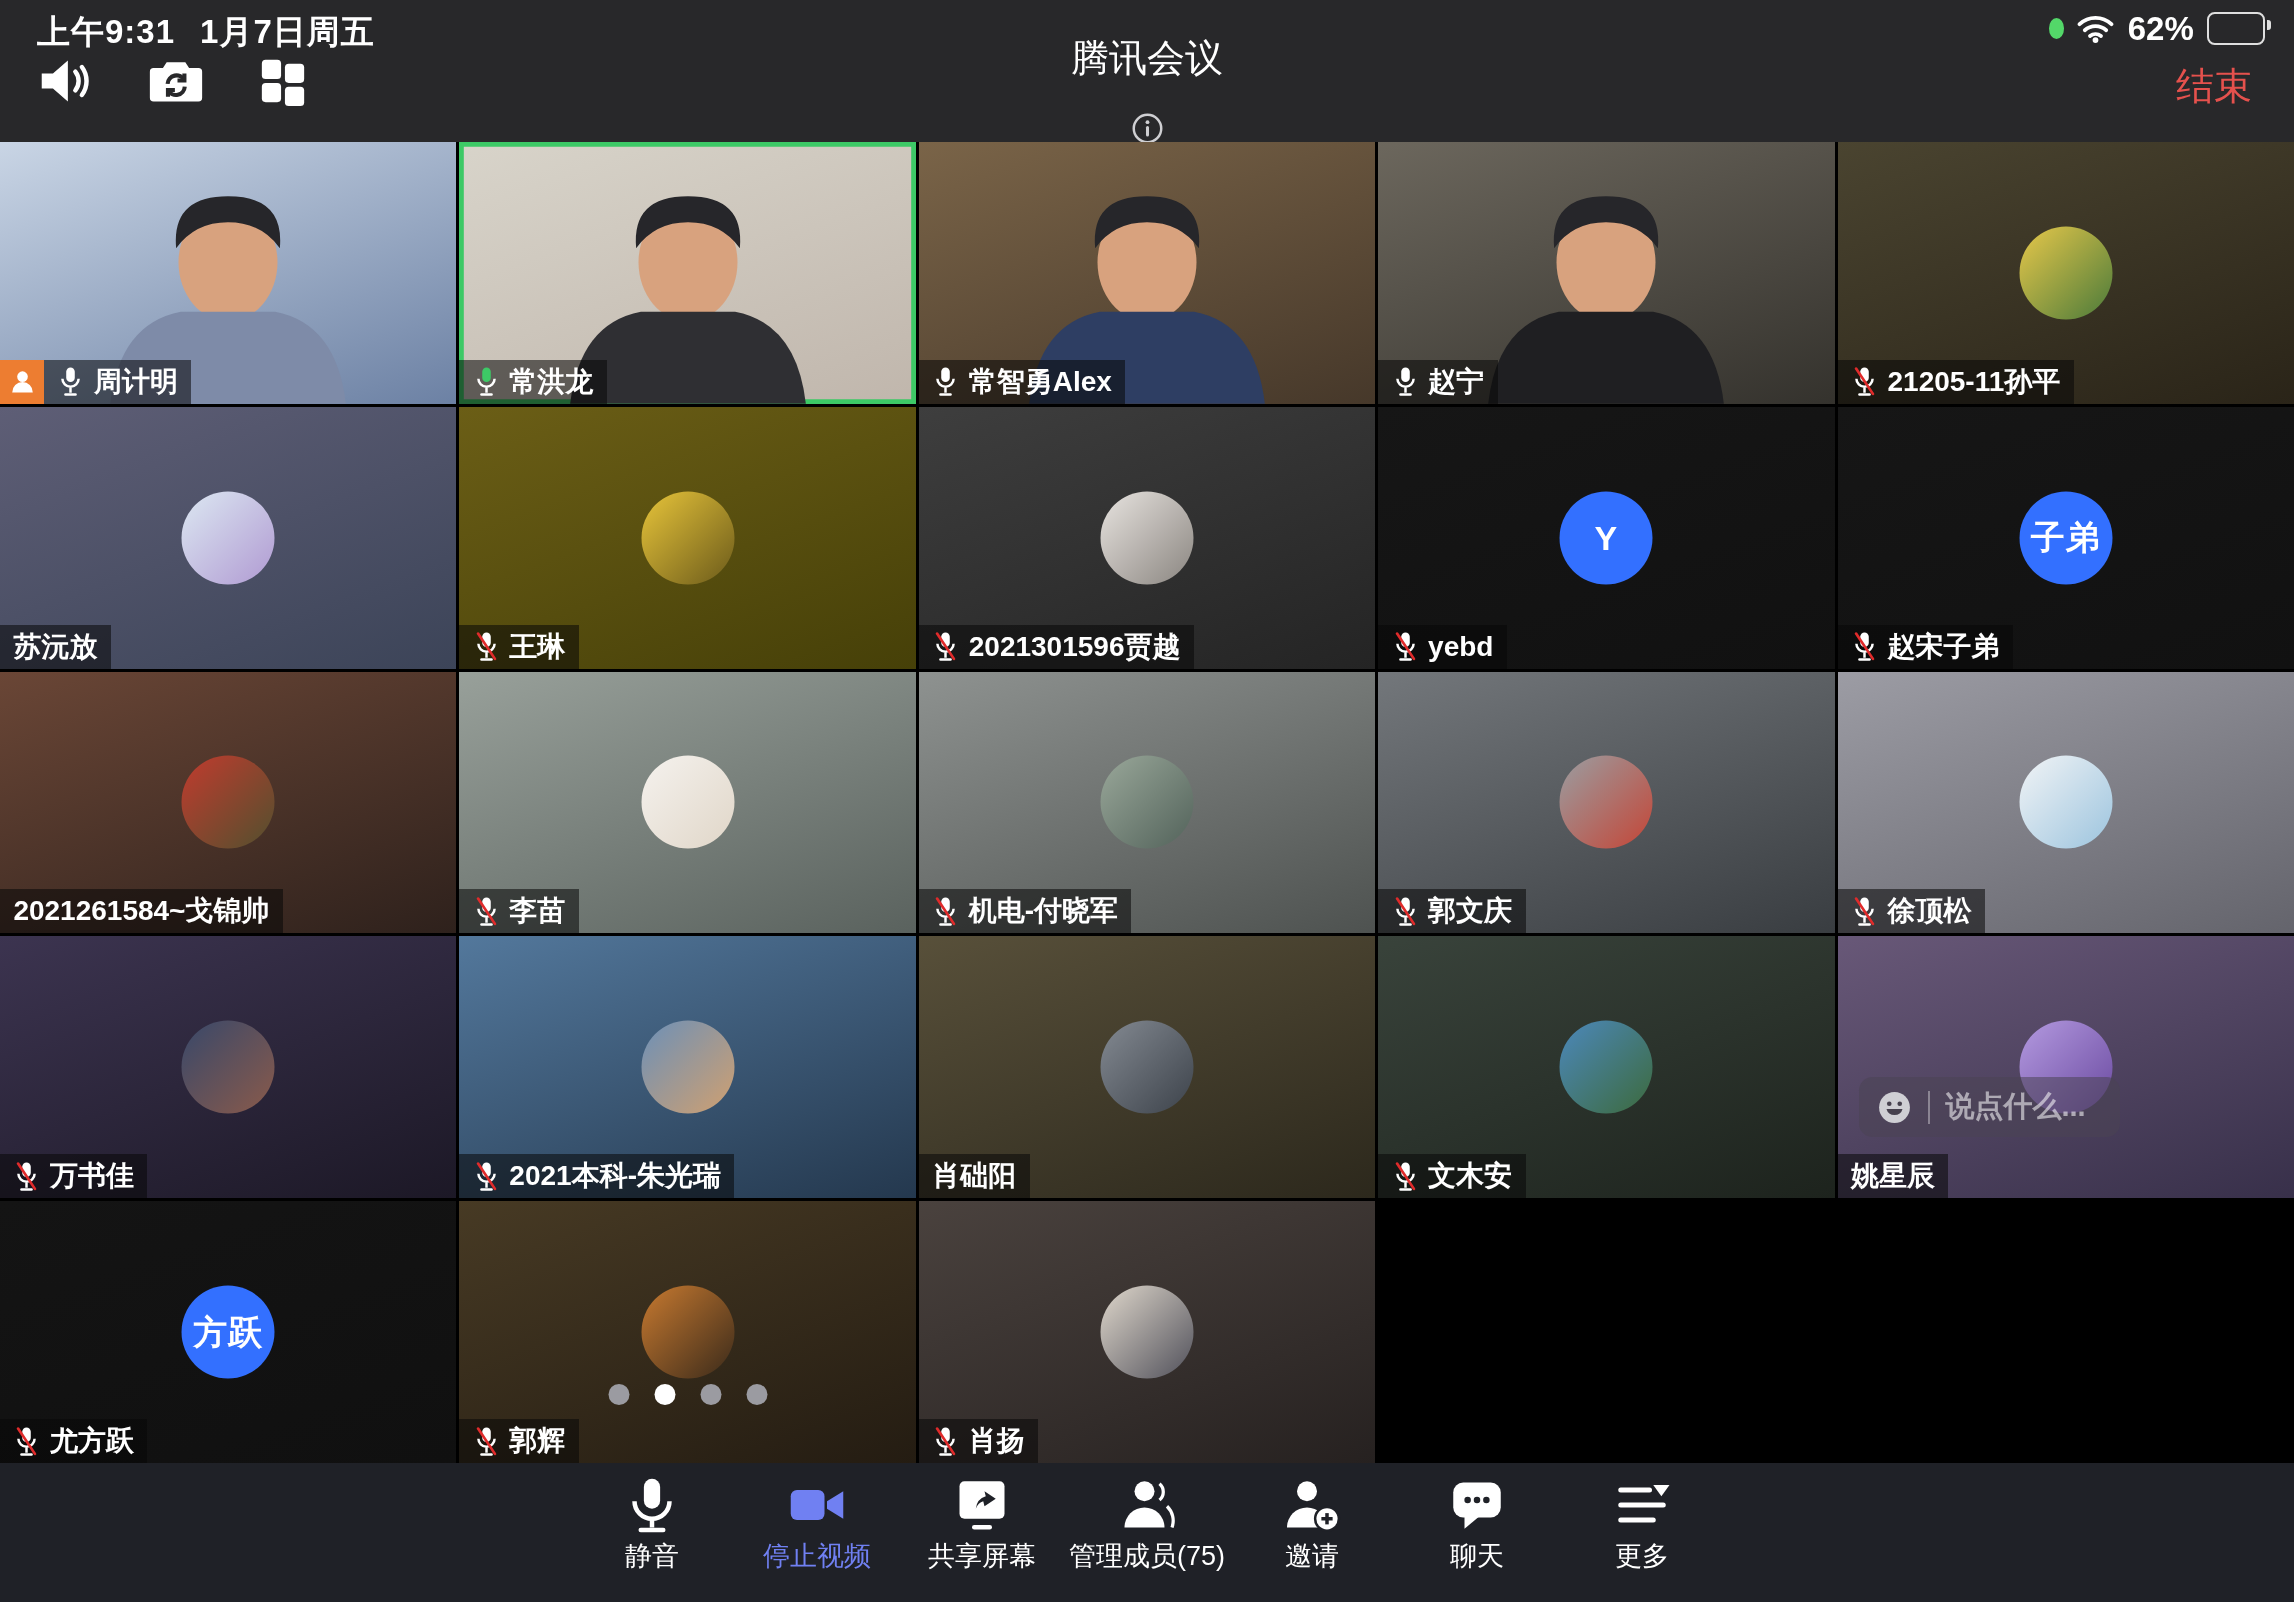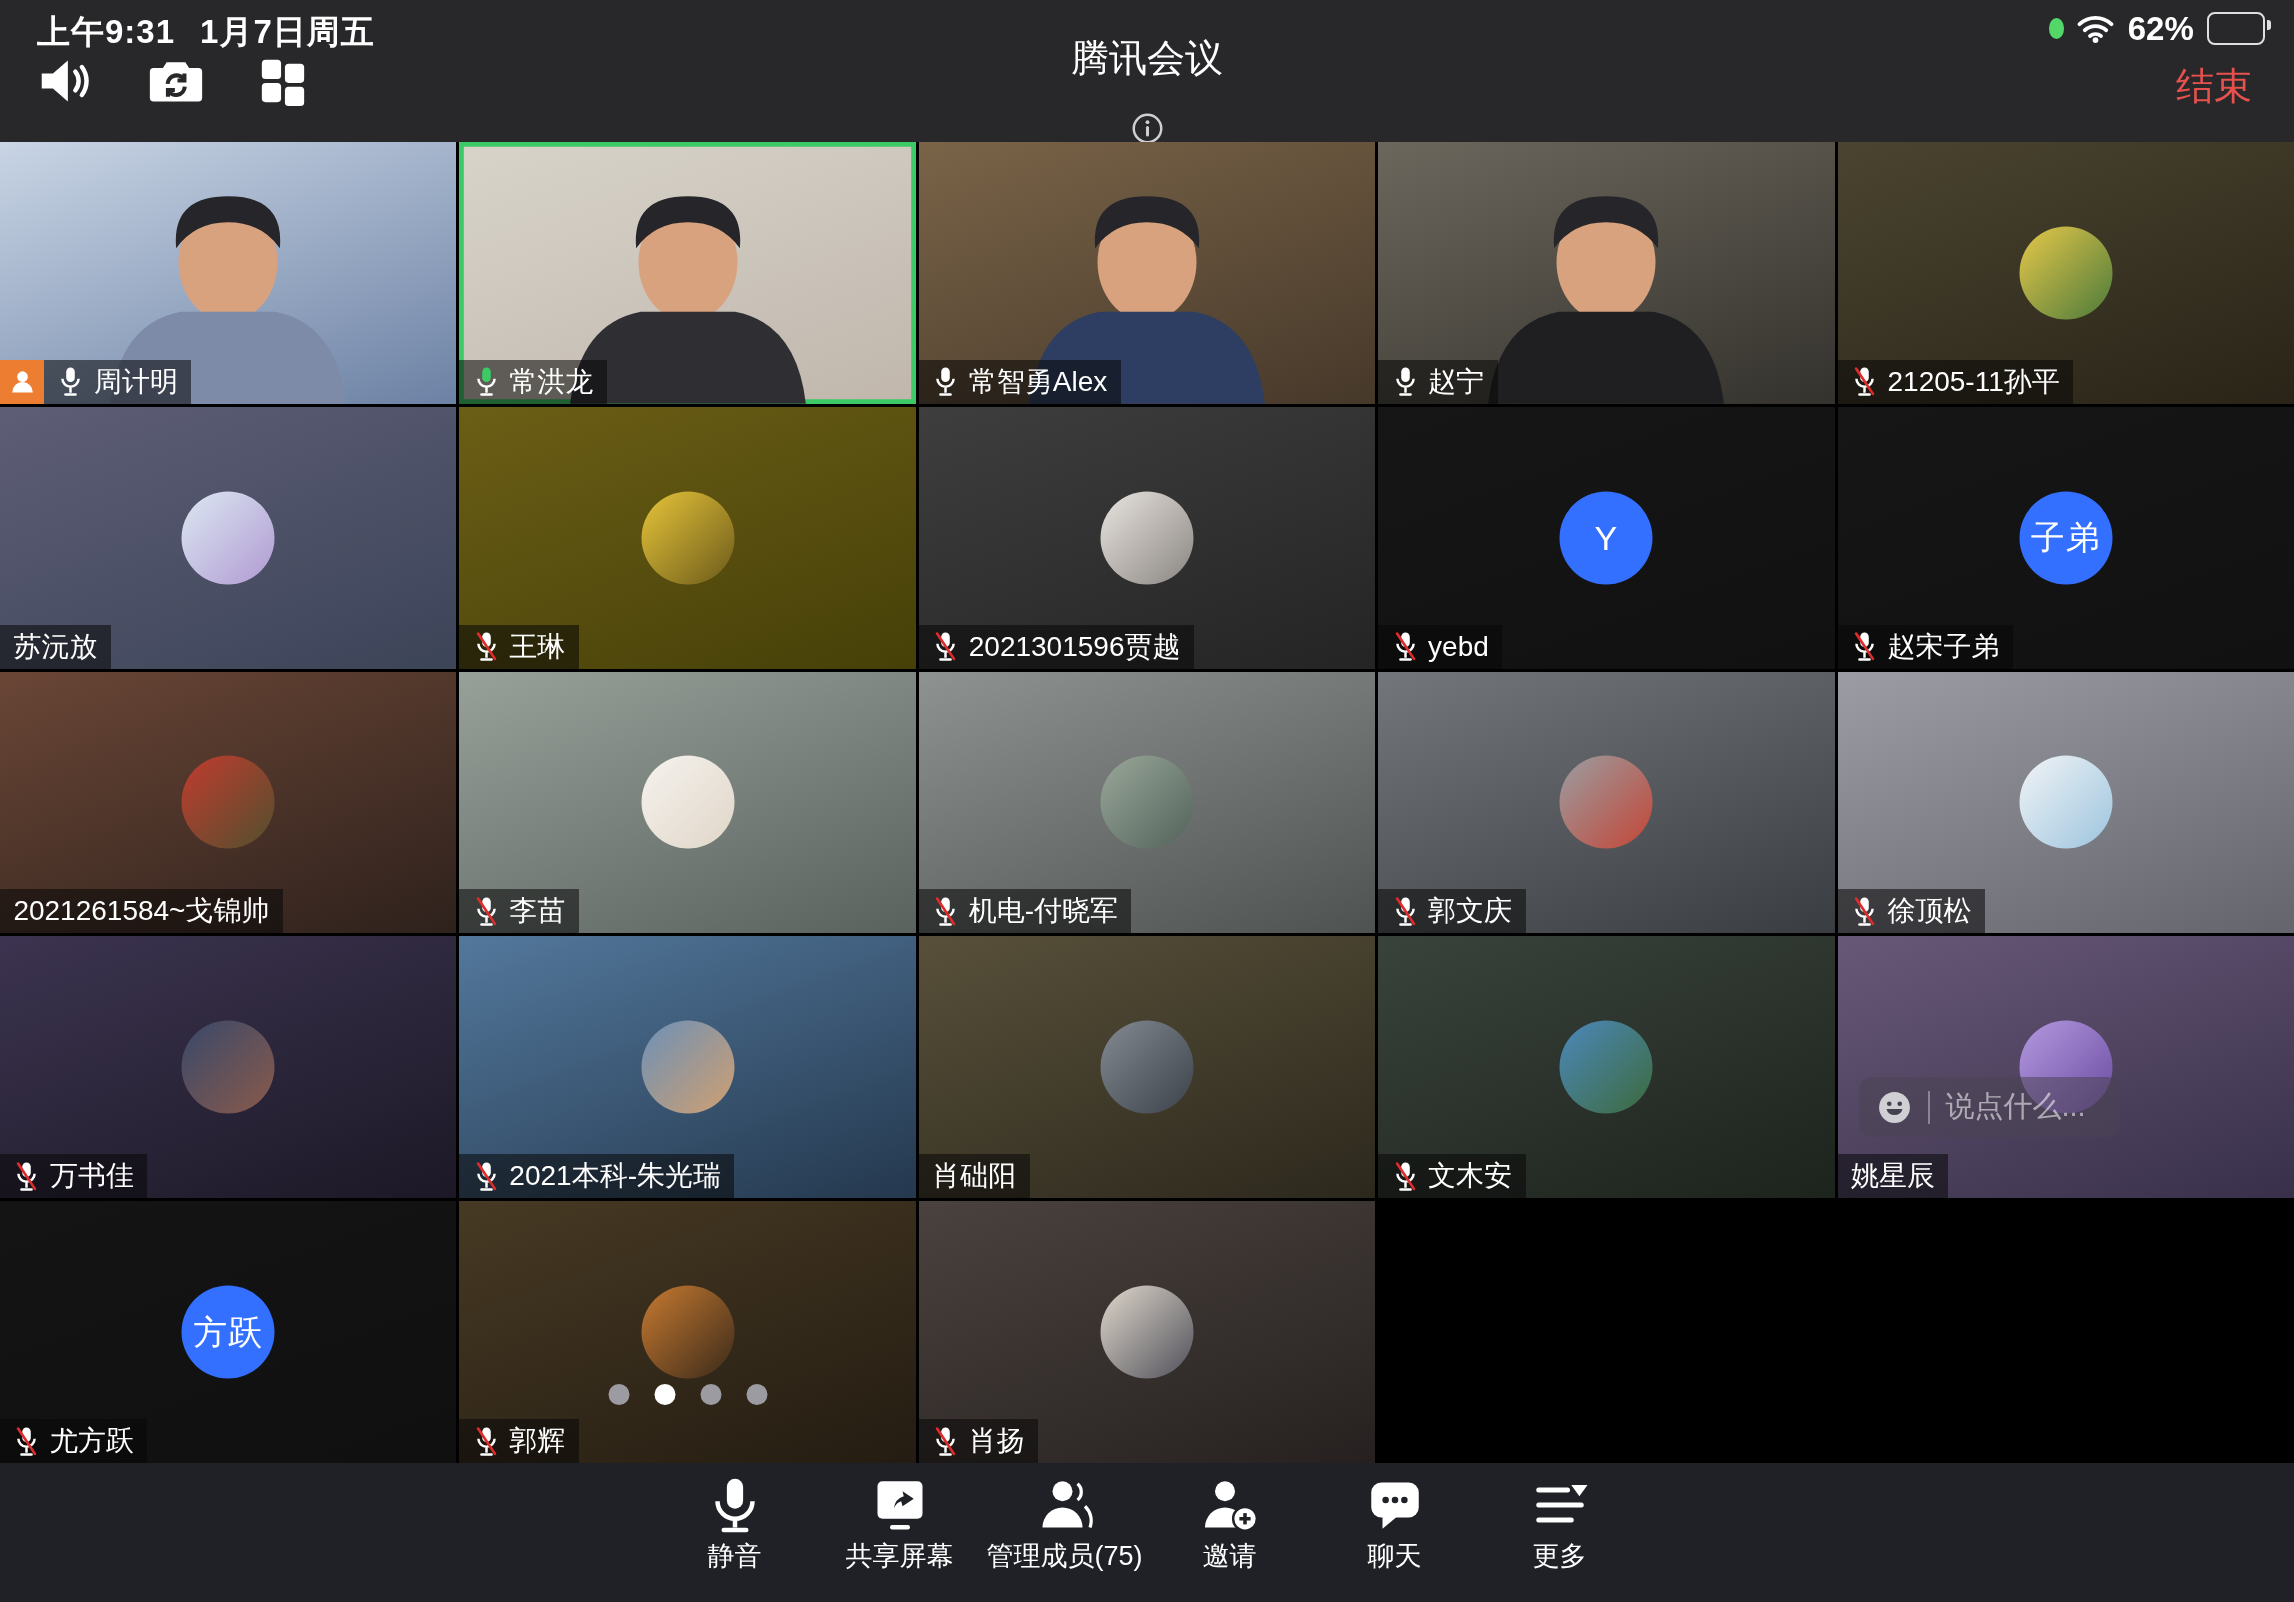--- a/index.html
+++ b/index.html
@@ -21,21 +21,21 @@
   .hdr-icons{position:absolute;left:38px;top:56px;display:flex;gap:54px;align-items:center;}
   .hdr-icons svg{display:block;}
   .hdr-center{position:absolute;left:50%;transform:translateX(-50%);top:33px;text-align:center;}
   .hdr-title{font-size:38px;display:flex;align-items:center;gap:28px;justify-content:flex-end;flex-direction:column;}
   .hdr-timer{font-size:33px;color:#d9d9db;margin-top:9.6px;}
   .end-btn{position:absolute;right:42px;top:61px;font-size:38px;color:var(--end-red,#e5514d);cursor:pointer;}
 
   
   .grid{position:absolute;top:142px;left:0;width:2294px;height:1321px;background:#000;
         display:grid;grid-template-columns:repeat(5,1fr);grid-template-rows:repeat(5,1fr);gap:2.9px;}
-  .tile{position:relative;overflow:hidden;background:#161616;}
+  .tile{position:relative;overflow:hidden;background:#161616;font-weight:bold;}
   .tile.speaking{box-shadow:inset 0 0 0 4.8px var(--speaking-green,#3dc966);}
 
   .person{position:absolute;bottom:0;left:50%;transform:translateX(-50%);height:90%;}
   .avatar{position:absolute;left:50%;top:50%;transform:translate(-50%,-50%);
           width:93px;height:93px;border-radius:50%;}
   .avatar.letter{display:flex;align-items:center;justify-content:center;
                  background:var(--letter-avatar-blue,#3370ff);font-size:34px;color:#fff;letter-spacing:1px;}
 
   .label-row{position:absolute;left:0;bottom:0;display:flex;align-items:stretch;z-index:3;}
   .host-badge{width:44px;height:44px;background:var(--host-orange,#ed7d31);
@@ -565,20 +565,29 @@
     <span class="ic">
         <svg viewBox="0 0 48 48">
           <rect x="17.5" y="3" width="13" height="24" rx="6.5" fill="#fff"></rect>
           <path d="M10 21 a14 14 0 0 0 28 0" fill="none" stroke="#fff" stroke-width="3.6"></path>
           <line x1="24" y1="35" x2="24" y2="42" stroke="#fff" stroke-width="3.6"></line>
           <line x1="15" y1="44" x2="33" y2="44" stroke="#fff" stroke-width="3.6" stroke-linecap="round"></line>
         </svg>
       </span>
     <span class="lbl">静音</span>
   </div>
+    <div class="tool active">
+    <span class="ic">
+        <svg viewBox="0 0 48 48">
+          <rect x="3" y="12" width="27" height="24" rx="5" fill="var(--accent-blue,#7080f2)"></rect>
+          <path d="M32 21 L45 13 V35 L32 27 Z" fill="var(--accent-blue,#7080f2)"></path>
+        </svg>
+      </span>
+    <span class="lbl">停止视频</span>
+  </div>
     <div class="tool">
     <span class="ic">
         <svg viewBox="0 0 48 48">
           <rect x="6" y="5" width="36" height="30" rx="4" fill="#fff"></rect>
           <path d="M19 27 q1-8 8-10 l-1-4 9 6 -9 6 -1-4 q-4 1-6 6 Z" fill="#1f2127"></path>
           <rect x="16" y="40" width="16" height="3.6" rx="1.8" fill="#fff"></rect>
         </svg>
       </span>
     <span class="lbl">共享屏幕</span>
   </div>

